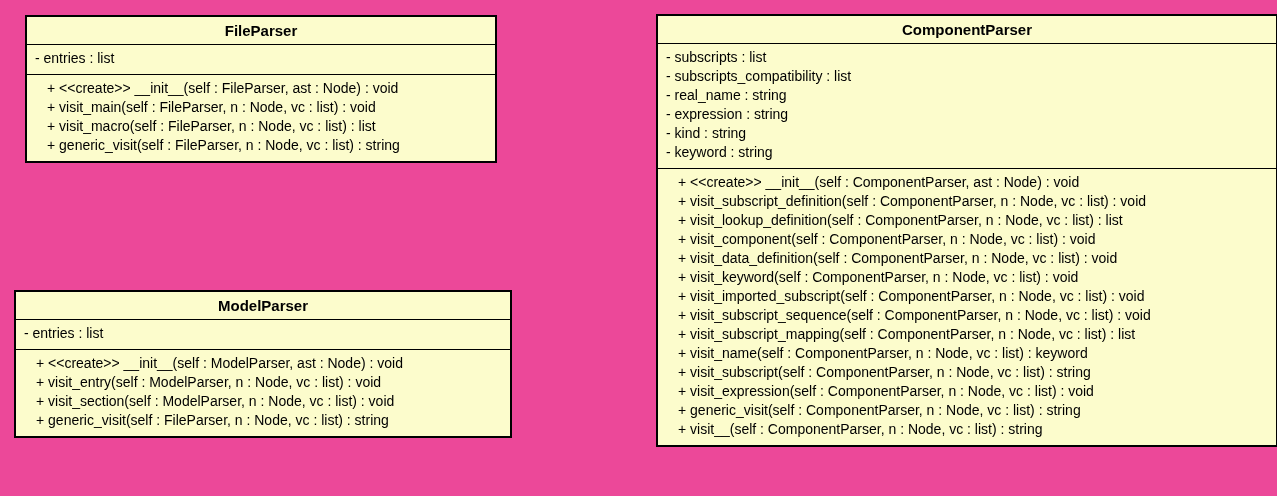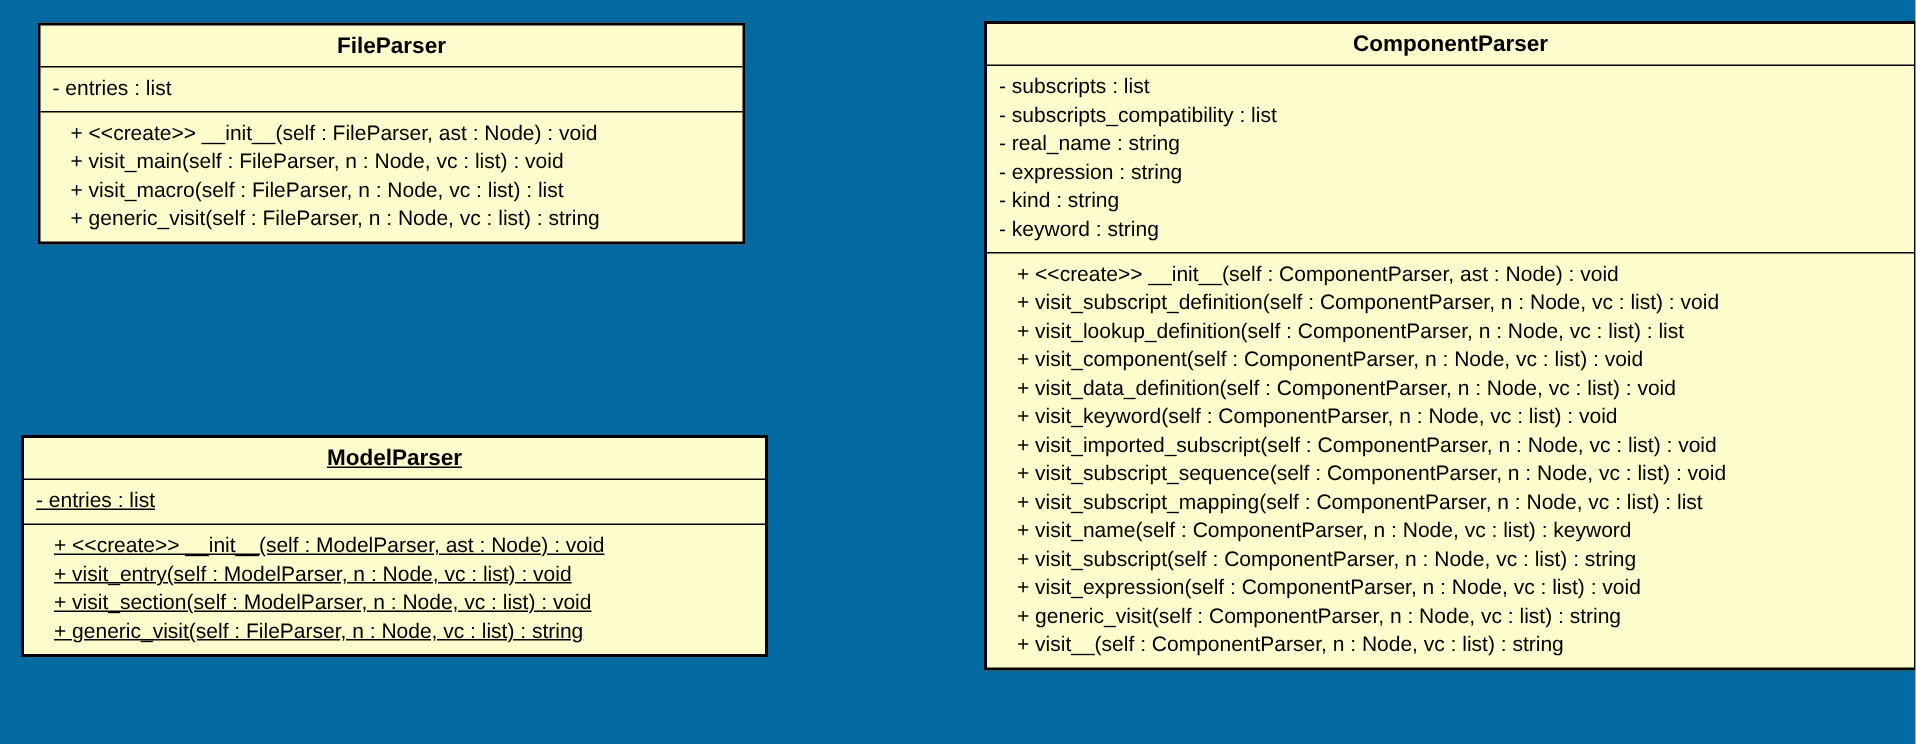--- a/index.html
+++ b/index.html
@@ -4,21 +4,21 @@
 <style>
   html, body {
     margin: 0;
     padding: 0;
     background: #ffffff;
   }
   .canvas {
     position: relative;
     width: 1277px;
     height: 496px;
-    background: #0369a1;
+    background: #ec4899;
     overflow: hidden;
     font-family: "Liberation Sans", "DejaVu Sans", sans-serif;
   }
   .uml-class {
     position: absolute;
     box-sizing: border-box;
     background: #fcfccc;
     border: 2px solid #000000;
     color: #000000;
   }
@@ -39,21 +39,21 @@
   .uml-methods {
     padding: 4px 8px 6px 20px;
   }
   .uml-row {
     font-size: 14px;
     line-height: 19px;
     white-space: nowrap;
     overflow: hidden;
   }
   #file-parser      { left: 25px;  top: 15px;  width: 472px; }
-  #model-parser     { left: 14px;  top: 290px; width: 498px; text-decoration: underline; }
+  #model-parser     { left: 14px;  top: 290px; width: 498px; }
   #component-parser { left: 644px; top: 14px;  width: 622px; margin-left: 12px; }
 </style>
 </head>
 <body>
 
 <div class="canvas">
 
   <section class="uml-class" id="file-parser">
     <header class="uml-title">FileParser</header>
     <div class="uml-attrs">

